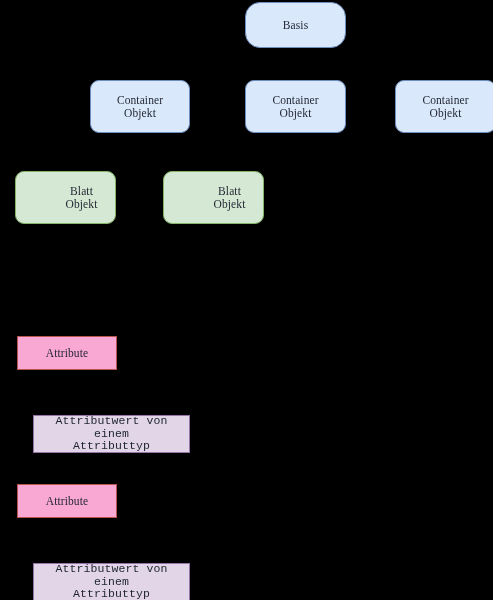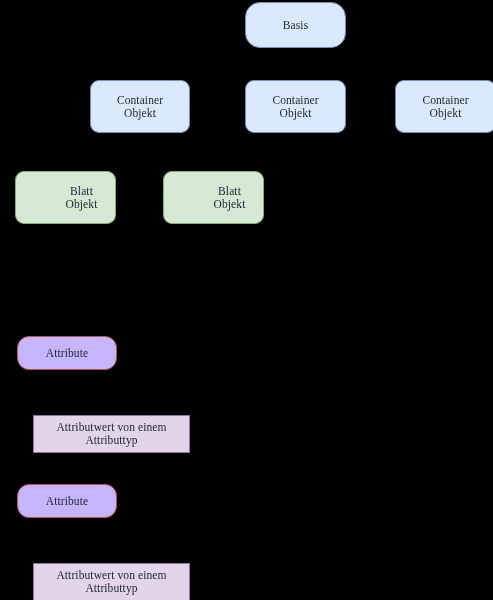--- a/index.html
+++ b/index.html
@@ -45,31 +45,32 @@
   
   .n-green {
     background: #d5e8d4;
     border: 1.2px solid #82b366;
     border-radius: 9px;
     font-size: 11.5px;
     padding-left: 32px;
   }
   
   .n-pink {
-    background: #c4b5fd;
+    background: #f9a8d4;
     border: 1.4px solid #b85450;
-    border-radius: 12px;
+    border-radius: 0;
     font-size: 11.5px;
   }
   
   .n-purple {
     background: #e1d5e7;
     border: 1.4px solid #9673a6;
     border-radius: 0;
     font-size: 11.5px;
+    font-family: Liberation Mono, monospace;
   }
   
   .n-para {
     background: transparent;
     border: none;
     font-size: 11.5px;
     color: #ffffff;
   }
   .n-para .para-shape {
     position: absolute;

